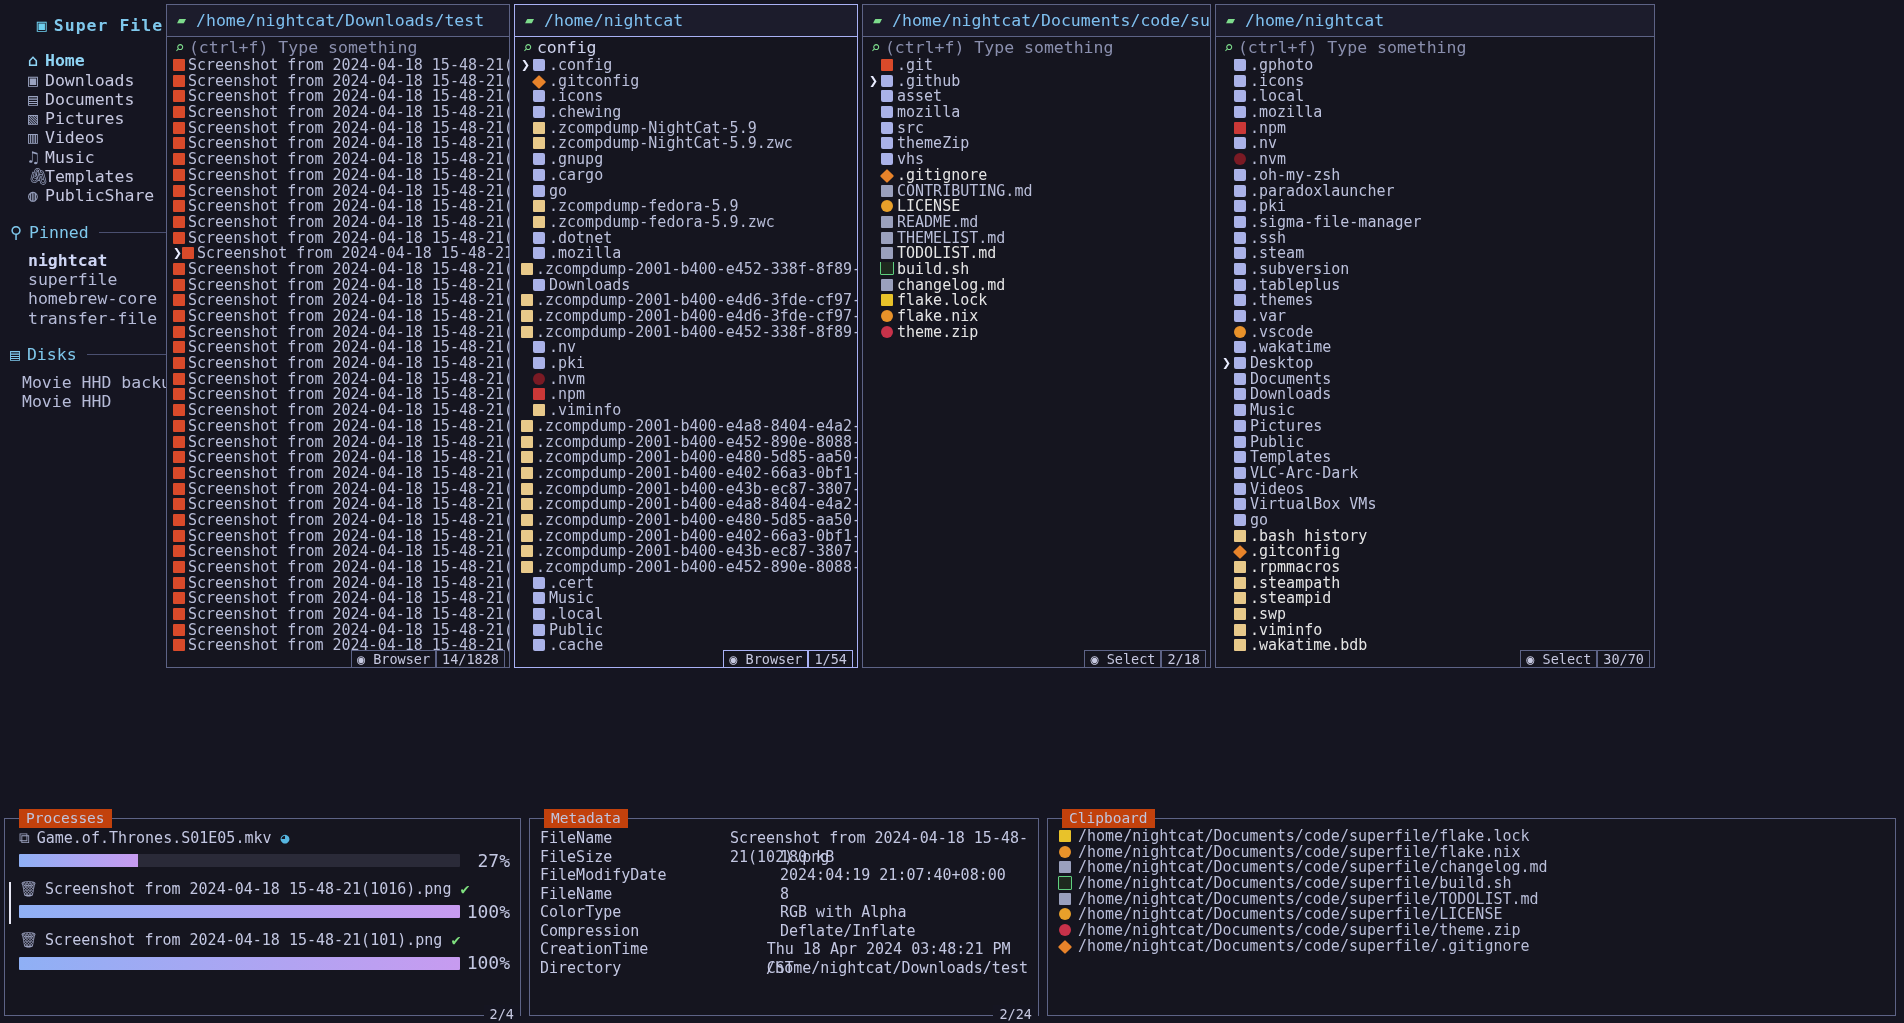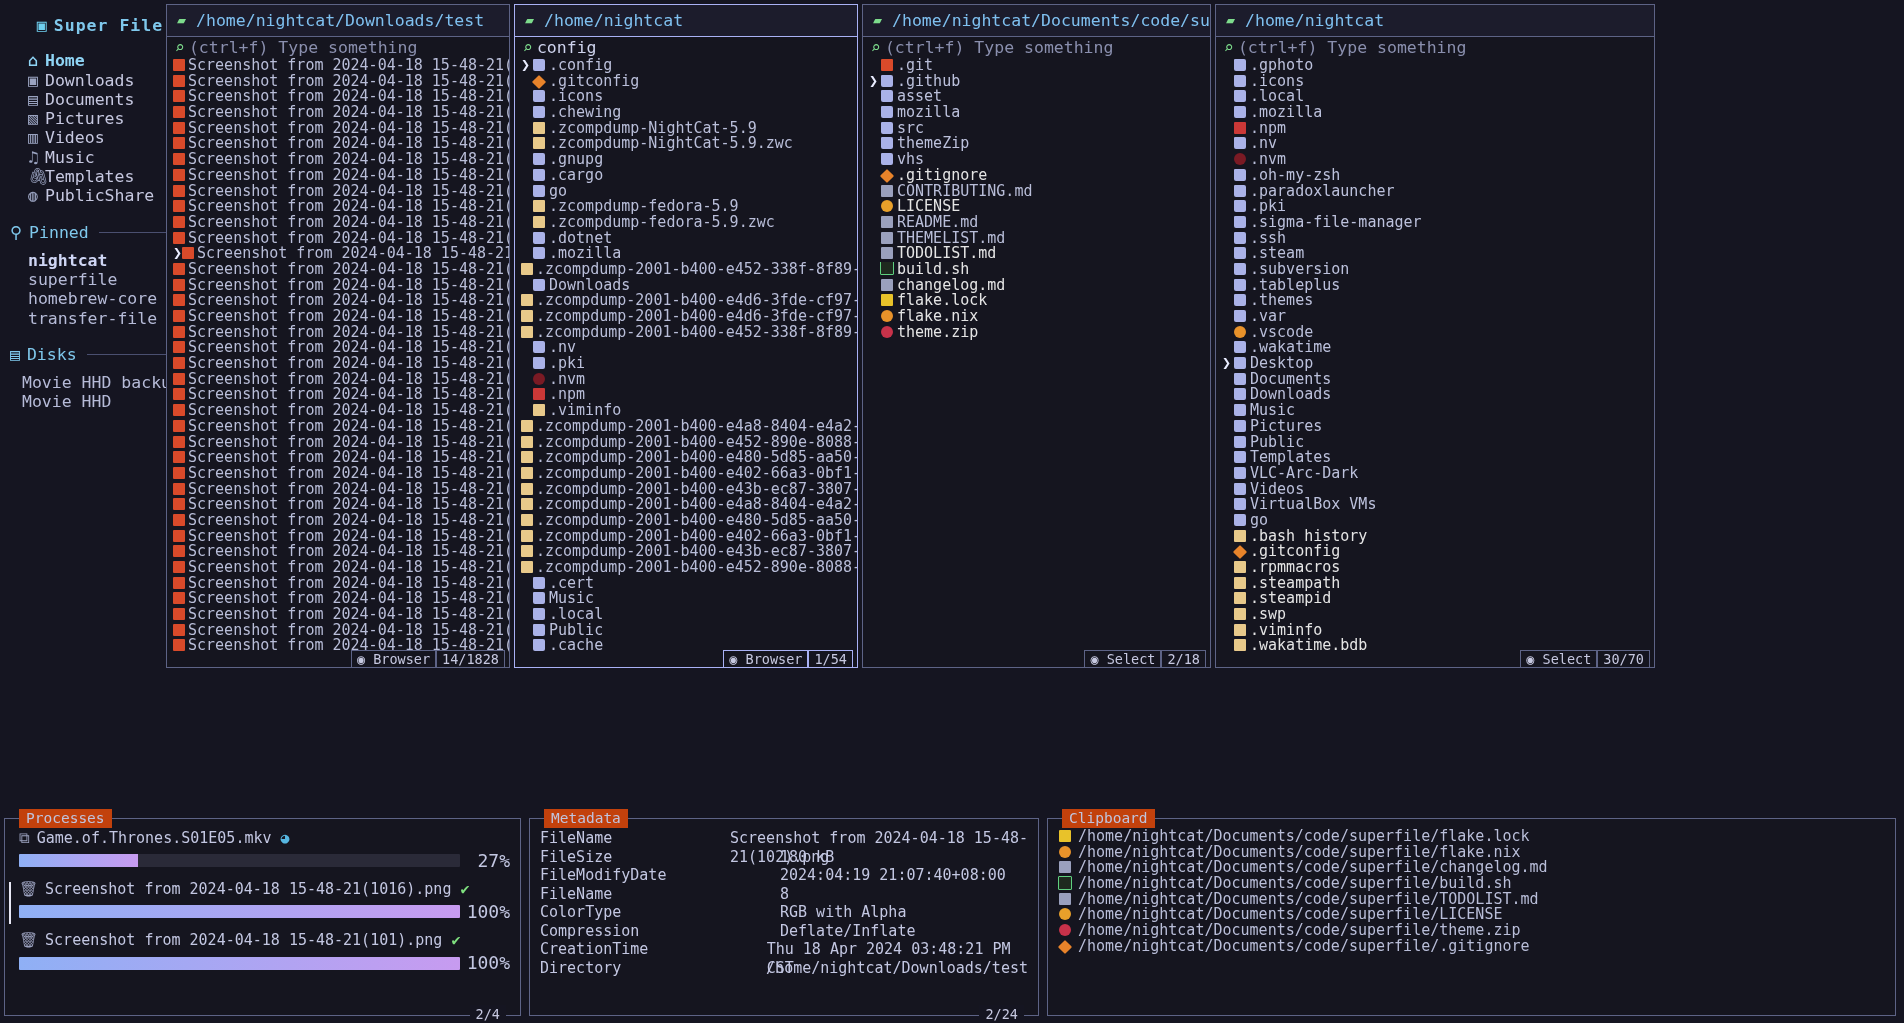--- a/index.html
+++ b/index.html
@@ -55,21 +55,21 @@
     padding:0 5px;height:17px;line-height:17px;background:#15151f;}
   .panel.focus .ft .seg{border-color:#a9b1f5;}
 
   
   .bottom{position:absolute;left:4px;top:818px;width:1896px;height:202px;}
   .box{position:absolute;top:0;height:198px;box-sizing:border-box;border:1px solid #5d6386;
     background:#15151f;}
   .box .cap{position:absolute;top:-10px;left:14px;background:#c2410c;padding:0 7px;
     color:#c0c4de;font-size:14.5px;}
   .box .cnt{padding:10px 10px 0 10px;}
-  .box .badge{position:absolute;bottom:-9px;right:14px;background:#151521;padding:0 6px;
+  .box .badge{position:absolute;bottom:-9px;right:0;background:#151521;padding:0 6px;
     font-size:13.5px;color:#c6c8e0;}
 
   .proc{margin-bottom:10px;position:relative;padding-left:4px;}
   .proc .pl{display:flex;align-items:center;font-size:15px;color:#c3c7e2;height:19px;}
   .proc .pl .pic{margin-right:7px;color:#9aa0bd;}
   .proc .pl .ok{margin-left:9px;color:#7fe07f;}
   .proc .pl .clk{margin-left:9px;color:#56b6e0;}
   .bar{display:flex;align-items:center;margin-top:3px;}
   .track{height:13px;flex:1;background:#2a2a38;border-radius:1px;overflow:hidden;}
   .fill{height:13px;background:linear-gradient(90deg,#8fb0f5,#c79bf0);}

